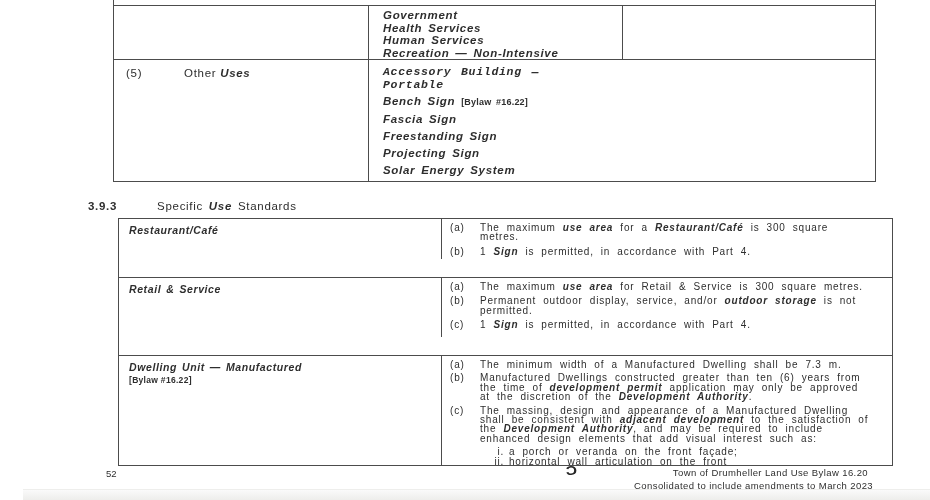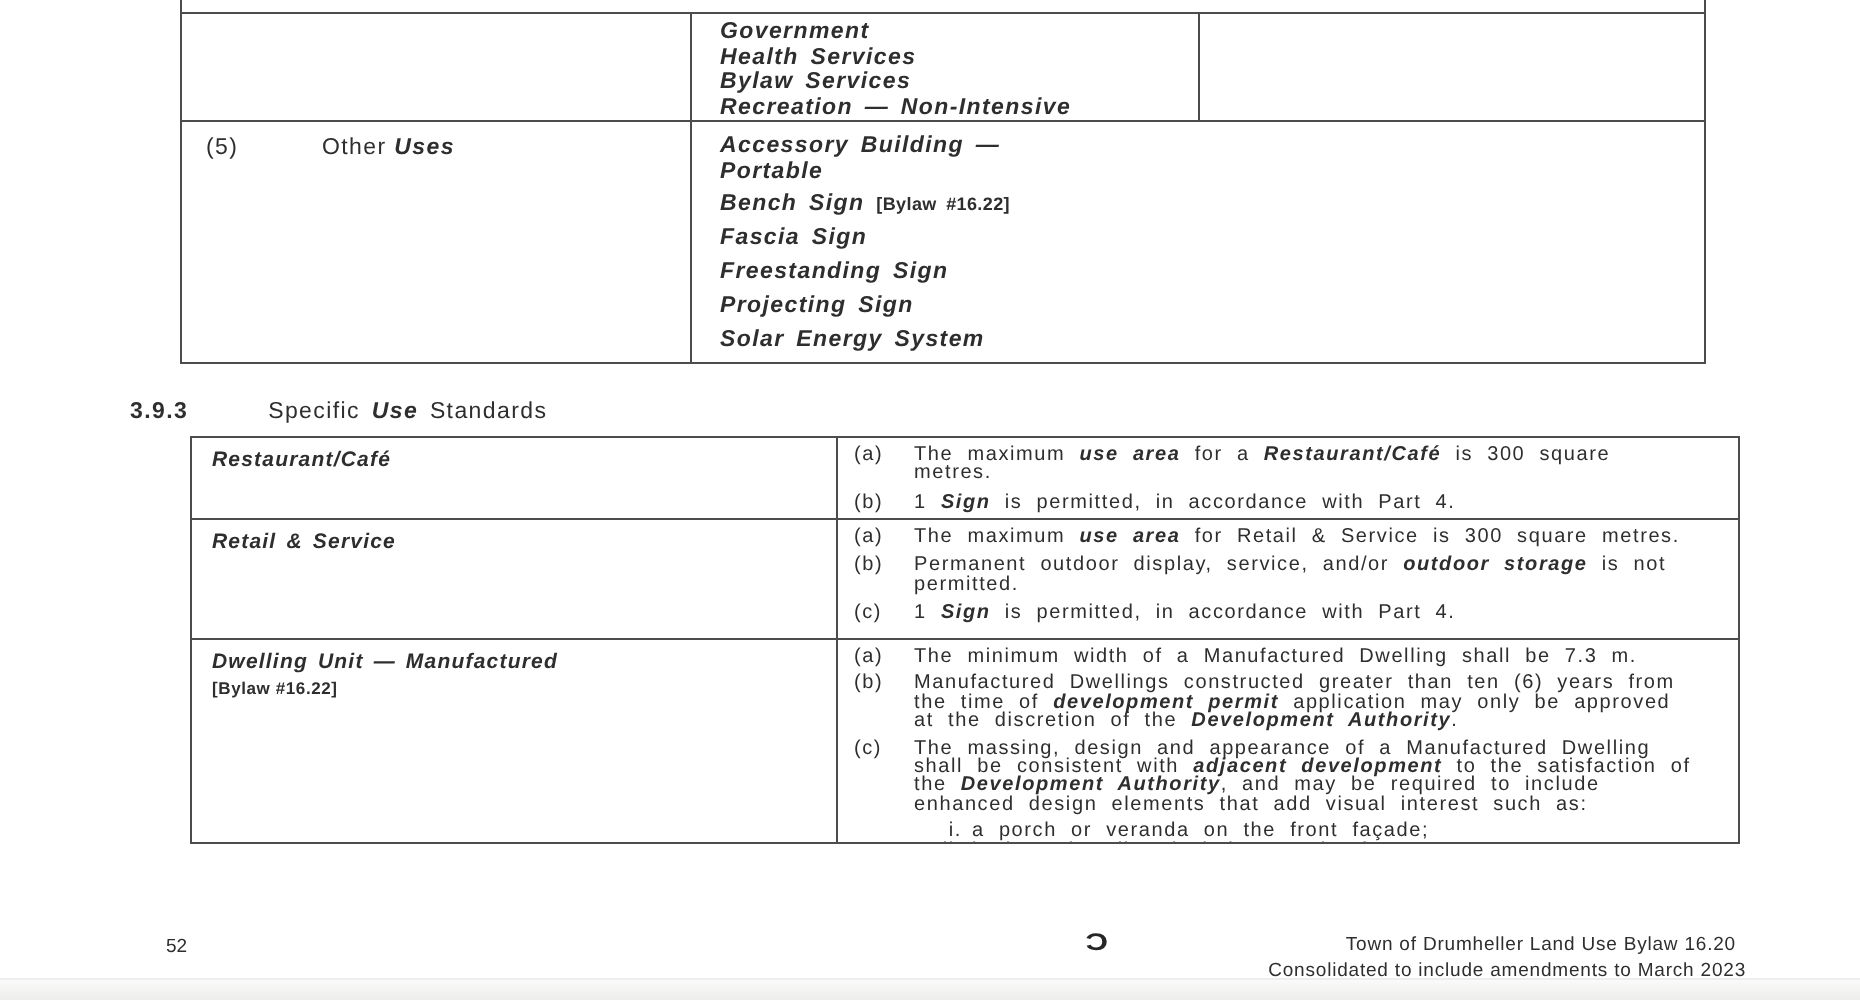--- a/index.html
+++ b/index.html
@@ -2,56 +2,56 @@
 <html><head>
 <meta charset="utf-8">
 <style>
   html,body{margin:0;padding:0;}
   body{
     width:930px;height:500px;position:relative;overflow:hidden;
     background:#ffffff;
     font-family:"Liberation Sans","DejaVu Sans",sans-serif;
     color:#2e2e2e;
   }
-  .scan{position:absolute;inset:0;filter:blur(0.28px);}
+  .scan{position:absolute;inset:0;filter:blur(0.28px);margin-left:23px;}
 
   
   .t1{
     position:absolute;left:90px;top:0;width:763px;height:182px;
     border-left:1.4px solid #4c4c4c;border-right:1.4px solid #4c4c4c;border-bottom:1.4px solid #4c4c4c;
     box-sizing:border-box;display:flex;flex-direction:column;
   }
   .t1-spacer{height:8px;}
   .t1-row{display:flex;border-top:1.4px solid #4c4c4c;box-sizing:border-box;}
   .t1-row1{height:54px;}
   .t1-row2{flex:1;}
   .t1c1{width:254px;box-sizing:border-box;}
   .t1c2{width:254px;border-left:1.4px solid #4c4c4c;box-sizing:border-box;padding:3px 8px 0 14px;}
   .t1c3{flex:1;border-left:1.4px solid #4c4c4c;box-sizing:border-box;padding:6px 6px 0 14px;}
   .t1-item{font-weight:bold;font-style:italic;font-size:11.5px;line-height:12.9px;
            letter-spacing:0.7px;word-spacing:2px;}
   .t1-li{margin-bottom:4px;}
-  .t1-li.wrap2{max-width:178px;}
+  .t1-li.wrap2{max-width:178px;font-family:Liberation Mono, monospace;}
   .t1-row2 .t1c1{display:flex;padding:7px 4px 0 12px;font-size:11.5px;letter-spacing:0.7px;}
   .row-num{width:58px;flex:none;}
   .t1-row2 .t1c2{padding-top:7px;}
   .perm-cell{max-width:172px;}
 
   .seg-bi{font-weight:bold;font-style:italic;}
   .seg-b{font-weight:normal;}
   .seg-note{font-weight:bold;font-style:normal;font-size:9px;letter-spacing:0.2px;}
 
   
   .heading{position:absolute;left:65px;top:200px;font-size:11.5px;letter-spacing:0.7px;word-spacing:2px;}
   .heading .num{font-weight:bold;display:inline-block;margin-right:40px;}
 
   
   .t2{
-    position:absolute;left:95px;top:218px;width:775px;height:204px;
-    border:1.4px solid #4c4c4c;box-sizing:border-box;display:flex;flex-direction:column;
+    position:absolute;left:95px;top:218px;width:775px;height:248px;
+    border:1.4px solid #4c4c4c;box-sizing:border-box;display:flex;flex-direction:column;gap:18px;
   }
   .t2-row{display:flex;overflow:hidden;box-sizing:border-box;}
   .t2-r1{height:40px;}
   .t2-r2{height:60px;border-top:1.3px solid #4c4c4c;}
   .t2-r3{flex:1;border-top:1.3px solid #4c4c4c;}
   .uc{width:322px;flex:none;box-sizing:border-box;padding:5px 10px 0 10px;}
   .use-label{font-weight:bold;font-style:italic;font-size:10.5px;letter-spacing:0.6px;word-spacing:1.5px;}
   .use-note{font-weight:bold;font-size:8.5px;letter-spacing:0.3px;margin-top:2px;}
   .sc{flex:1;border-left:1.4px solid #4c4c4c;box-sizing:border-box;
       padding:4px 4px 0 8px;font-size:10px;line-height:9.4px;
@@ -78,21 +78,21 @@
 
 <div class="scan">
 
   <div class="t1">
     <div class="t1-spacer"></div>
     <div class="t1-row t1-row1">
       <div class="t1c1"></div>
       <div class="t1c2">
         <div class="t1-item">Government</div>
         <div class="t1-item">Health Services</div>
-        <div class="t1-item">Bylaw Services</div>
+        <div class="t1-item">Human Services</div>
         <div class="t1-item">Recreation — Non-Intensive</div>
       </div>
       <div class="t1c3"></div>
     </div>
     <div class="t1-row t1-row2">
       <div class="t1c1">
         <span class="row-num">(5)</span>
         <span><span>Other </span><span class="seg-bi">Uses</span></span>
       </div>
       <div class="t1c3">

